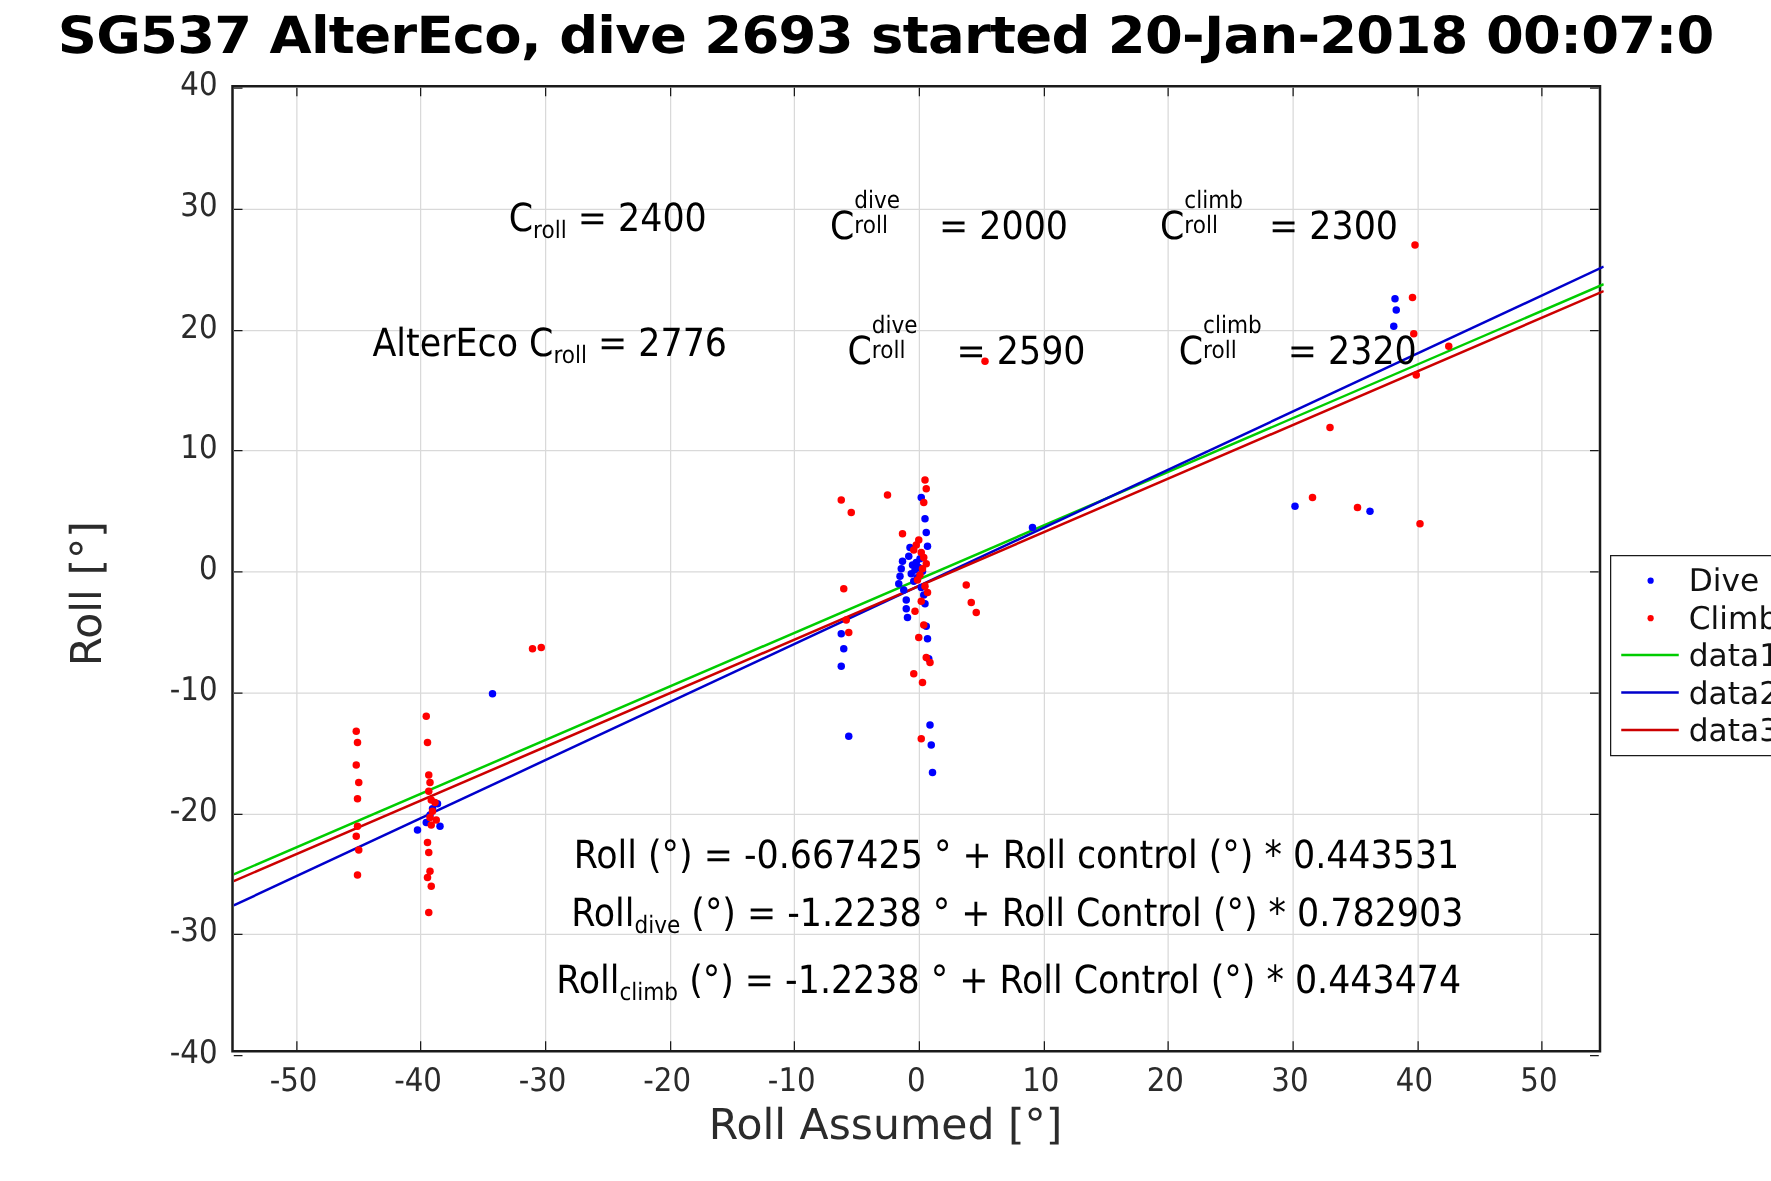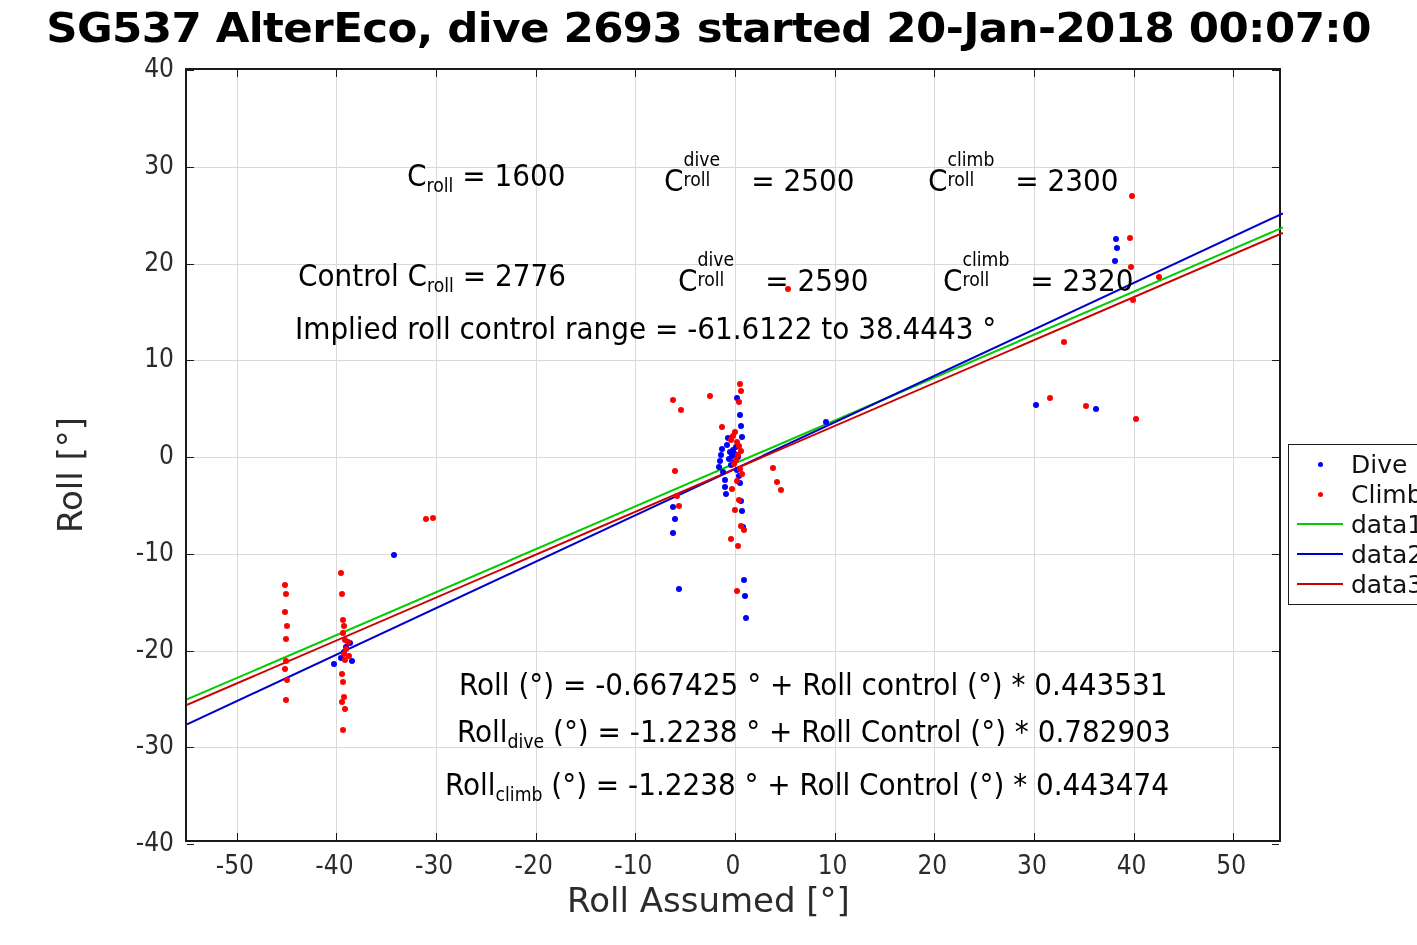--- a/index.html
+++ b/index.html
@@ -287,41 +287,40 @@
         <div class="pt" style="left: 942.56px; top: 168.345px; background: rgb(255, 0, 0);"></div>
         <div class="pt" style="left: 943.556px; top: 197.37px; background: rgb(255, 0, 0);"></div>
         <div class="pt" style="left: 945.549px; top: 230.265px; background: rgb(255, 0, 0);"></div>
         <div class="pt" style="left: 972.451px; top: 207.045px; background: rgb(255, 0, 0);"></div>
         <div class="pt" style="left: 948.538px; top: 349.267px; background: rgb(255, 0, 0);"></div>
       </div>
 
     <div id="annolayer">
 
       <div class="anno" style="left:220px;top:90px;">
-        <span>C</span><sub>roll</sub><span> = 1600</span>
+        <span>C</span><sub>roll</sub><span> = 2400</span>
       </div>
       <div class="anno" style="left:477px;top:90px;">
-        <span>C</span><span class="supsub"><span class="s-up">dive</span><span class="s-dn">roll</span></span><span> = 2500</span>
+        <span>C</span><span class="supsub"><span class="s-up">dive</span><span class="s-dn">roll</span></span><span> = 2000</span>
       </div>
       <div class="anno" style="left:741px;top:90px;">
         <span>C</span><span class="supsub"><span class="s-up">climb</span><span class="s-dn">roll</span></span><span> = 2300</span>
       </div>
 
 
       <div class="anno" style="left:111px;top:190px;">
-        <span>Control C</span><sub>roll</sub><span> = 2776</span>
+        <span>AlterEco C</span><sub>roll</sub><span> = 2776</span>
       </div>
       <div class="anno" style="left:491px;top:190px;">
         <span>C</span><span class="supsub"><span class="s-up">dive</span><span class="s-dn">roll</span></span><span> = 2590</span>
       </div>
       <div class="anno" style="left:756px;top:190px;">
         <span>C</span><span class="supsub"><span class="s-up">climb</span><span class="s-dn">roll</span></span><span> = 2320</span>
       </div>
 
-      <div class="anno" style="left:108px;top:243px;">Implied roll control range = -61.6122 to 38.4443 °</div>
 
       <div class="anno" style="left:272px;top:599px;">Roll (°) = -0.667425 ° + Roll control (°) * 0.443531</div>
 
       <div class="anno" style="left:270px;top:646px;">
         <span>Roll</span><sub>dive</sub><span> (°) = -1.2238 ° + Roll Control (°) * 0.782903</span>
       </div>
 
       <div class="anno" style="left:258px;top:699px;">
         <span>Roll</span><sub>climb</sub><span> (°) = -1.2238 ° + Roll Control (°) * 0.443474</span>
       </div>

